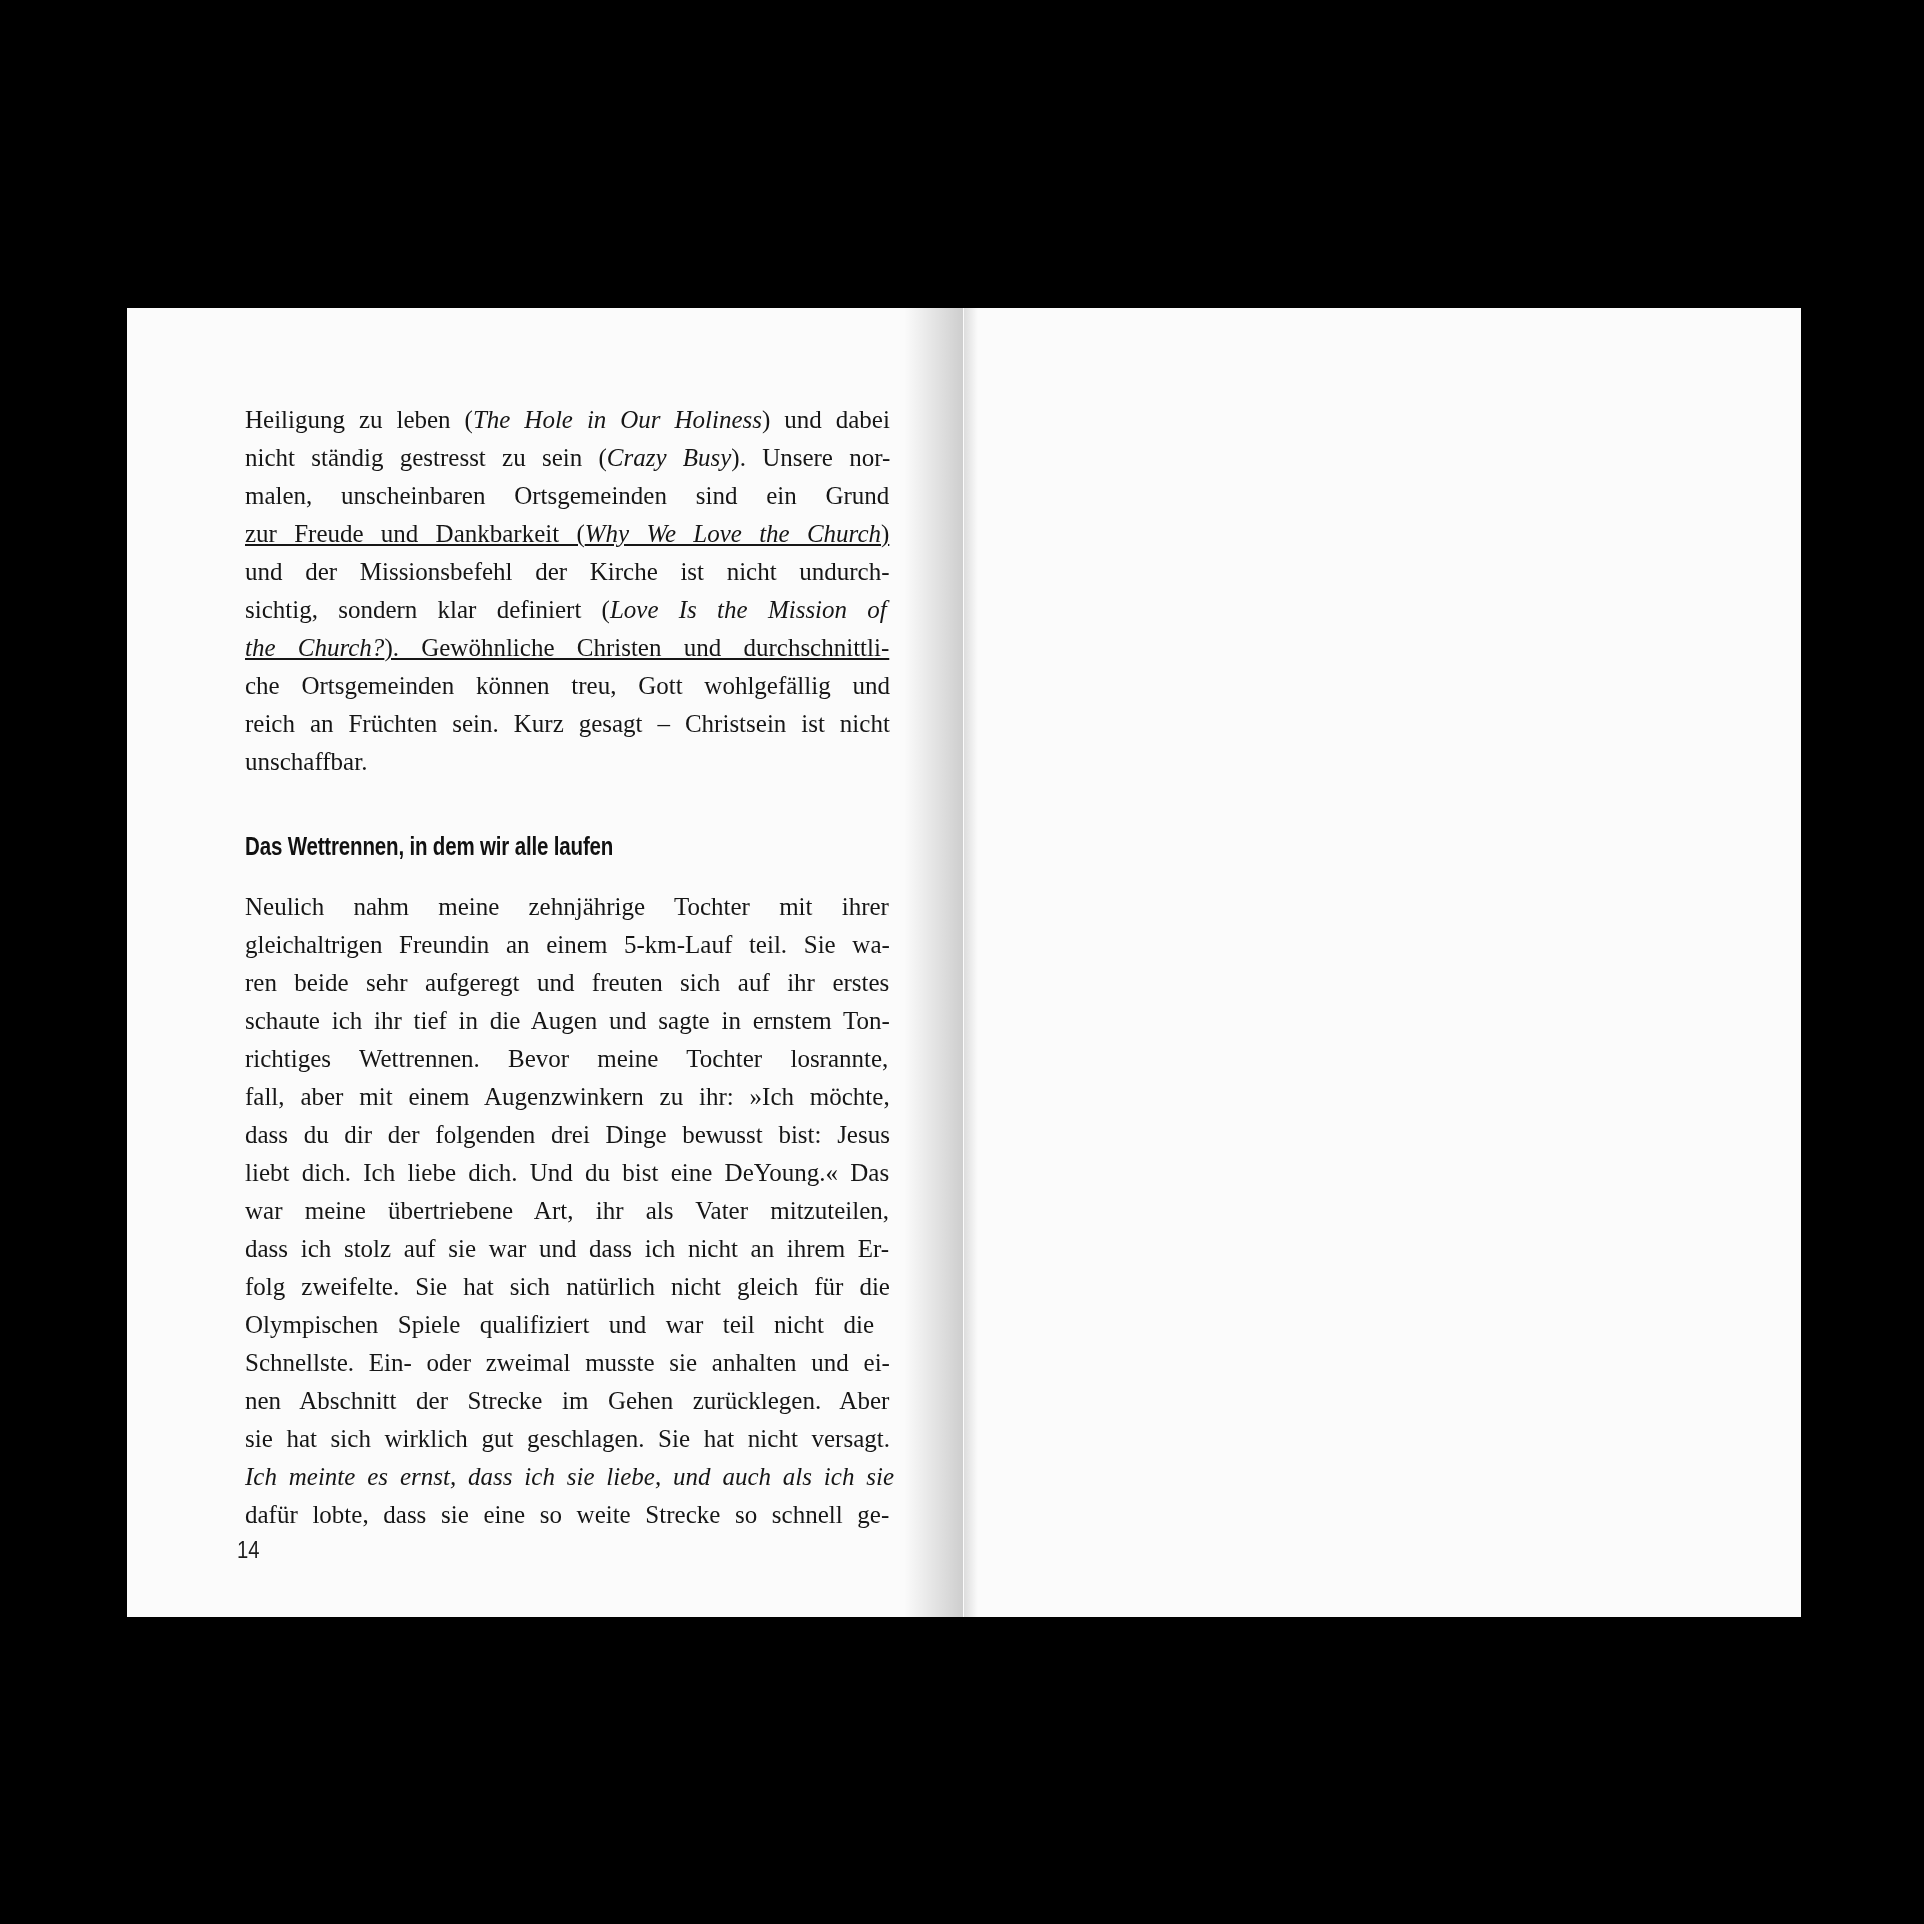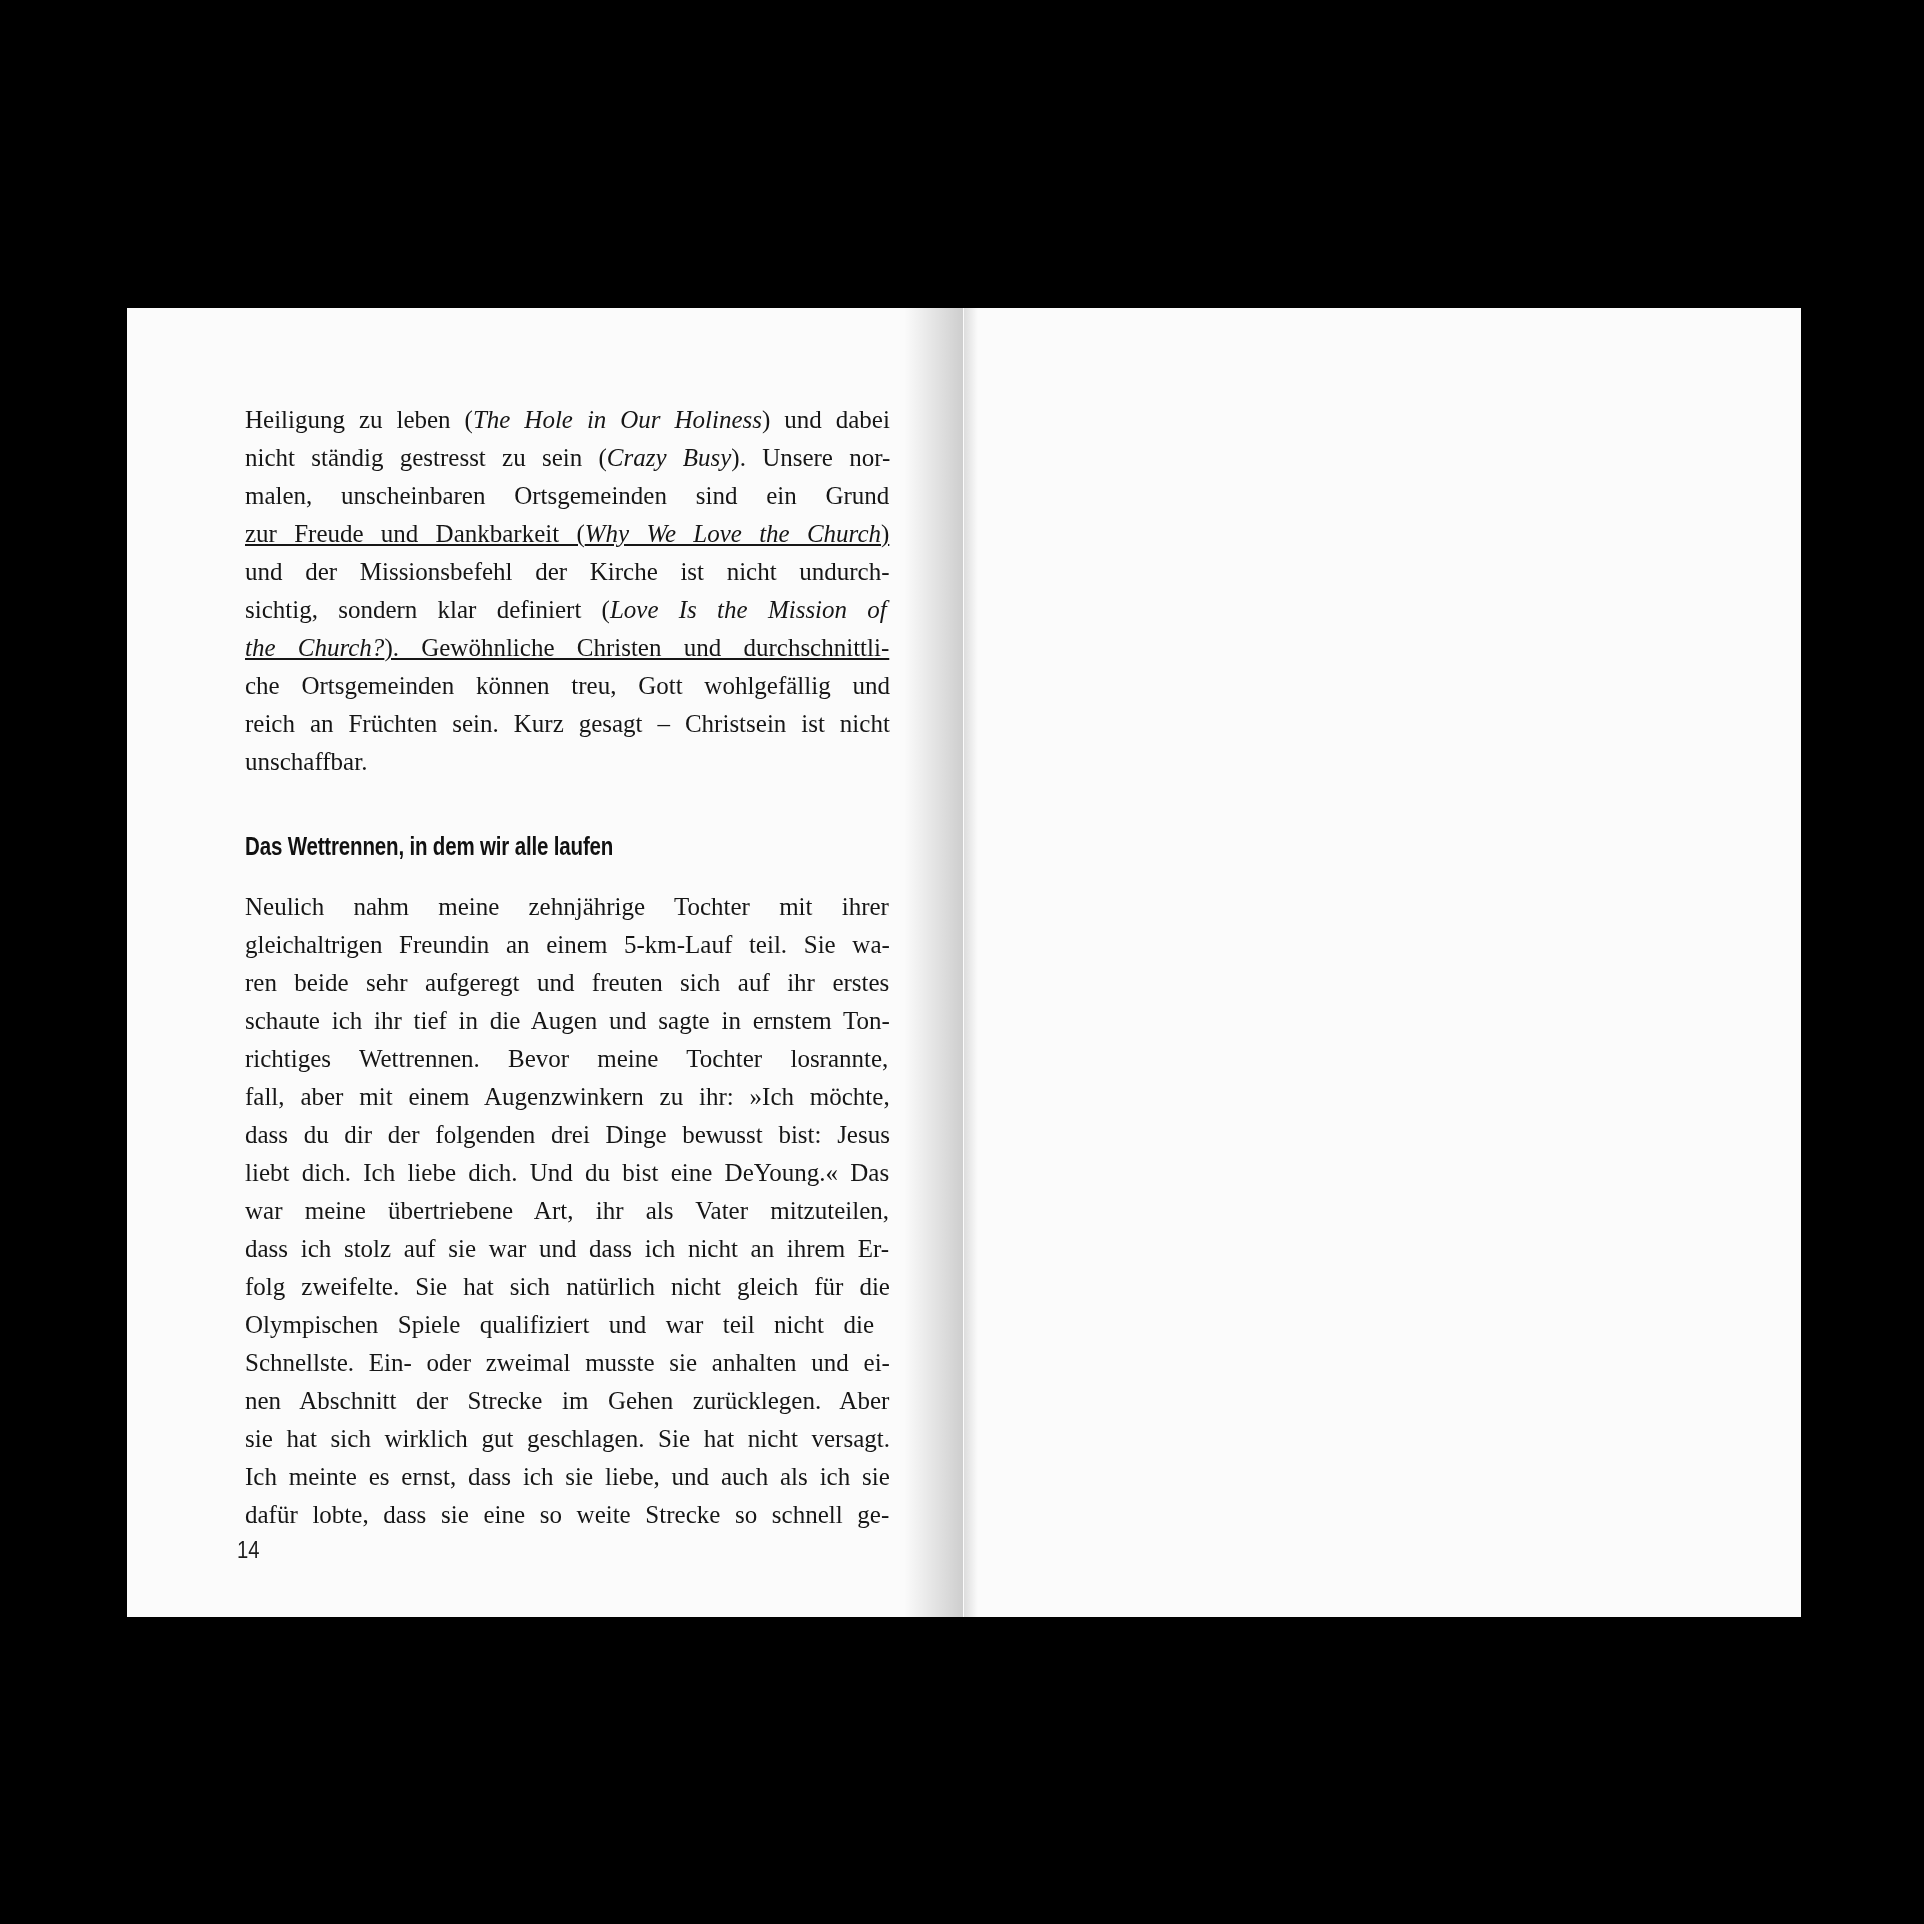--- a/index.html
+++ b/index.html
@@ -54,21 +54,21 @@
           <div class="line just"><span class="ln" style="word-spacing: 9.6px;"><span>fall, aber mit einem Augenzwinkern zu ihr: »Ich möchte,</span></span></div>
           <div class="line just"><span class="ln" style="word-spacing: 9.4px;"><span>dass du dir der folgenden drei Dinge bewusst bist: Jesus</span></span></div>
           <div class="line just"><span class="ln" style="word-spacing: 6px;"><span>liebt dich. Ich liebe dich. Und du bist eine DeYoung.« Das</span></span></div>
           <div class="line just"><span class="ln" style="word-spacing: 16px; text-align: center;"><span>war meine übertriebene Art, ihr als Vater mitzuteilen,</span></span></div>
           <div class="line just"><span class="ln" style="word-spacing: 6.4px;"><span>dass ich stolz auf sie war und dass ich nicht an ihrem Er-</span></span></div>
           <div class="line just"><span class="ln" style="word-spacing: 9.8px;"><span>folg zweifelte. Sie hat sich natürlich nicht gleich für die</span></span></div>
           <div class="line just"><span class="ln" style="word-spacing: 13.2px;"><span>Olympischen Spiele qualifiziert und war teil nicht die</span></span></div>
           <div class="line just"><span class="ln" style="word-spacing: 8.5px;"><span>Schnellste. Ein- oder zweimal musste sie anhalten und ei-</span></span></div>
           <div class="line just"><span class="ln" style="word-spacing: 13.3px;"><span>nen Abschnitt der Strecke im Gehen zurücklegen. Aber</span></span></div>
           <div class="line just"><span class="ln" style="word-spacing: 7.4px;"><span>sie hat sich wirklich gut geschlagen. Sie hat nicht versagt.</span></span></div>
-          <div class="line just"><span class="ln" style="word-spacing: 5.6px;"><span>Ich meinte es ernst, dass ich sie liebe, und auch als ich sie</span></span></div>
+          <div class="line just"><span class="ln" style="word-spacing: 5.6px; font-style: italic;"><span>Ich meinte es ernst, dass ich sie liebe, und auch als ich sie</span></span></div>
           <div class="line just"><span class="ln" style="word-spacing: 8.4px;"><span>dafür lobte, dass sie eine so weite Strecke so schnell ge-</span></span></div>
         </div>
       <div id="pagenum-left" class="pagenum">14</div>
     </div>
     <div id="page-right" class="page">
       <div id="text-right" class="textcol">
           <div class="line just"><span class="ln" style="word-spacing: 9.5px;"><span>laufen ist. Welcher Vater würde seiner kleinen Tochter</span></span></div>
           <div class="line"><span class="ln"><span>etwas anderes sagen?</span></span></div>
           <div class="line just indent"></div>
           <div class="line just"><span class="ln" style="word-spacing: 6.4px;"><span>sern, sollte sie mit dem Laufen weitermachen. Vielleicht</span></span></div>

